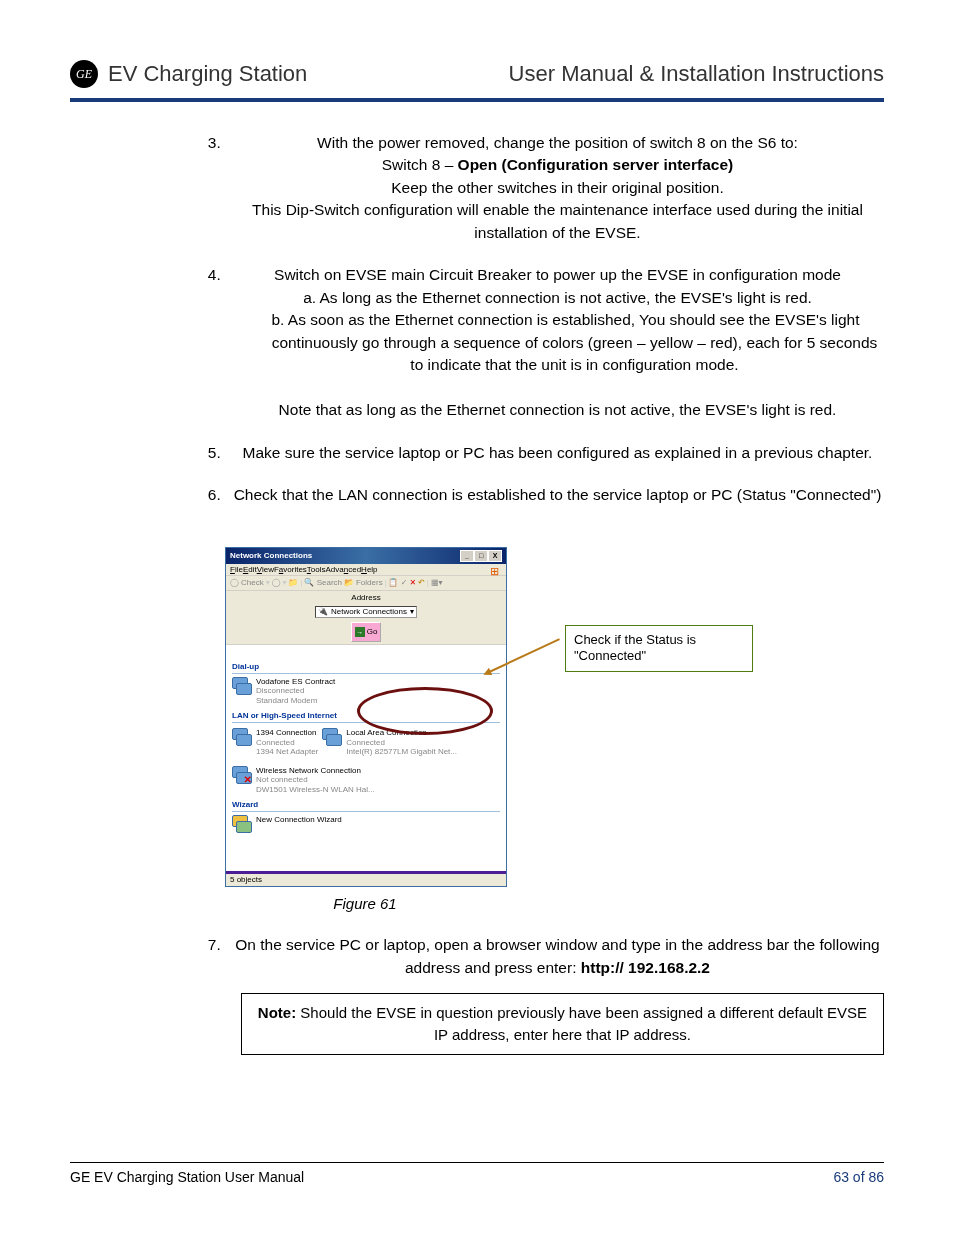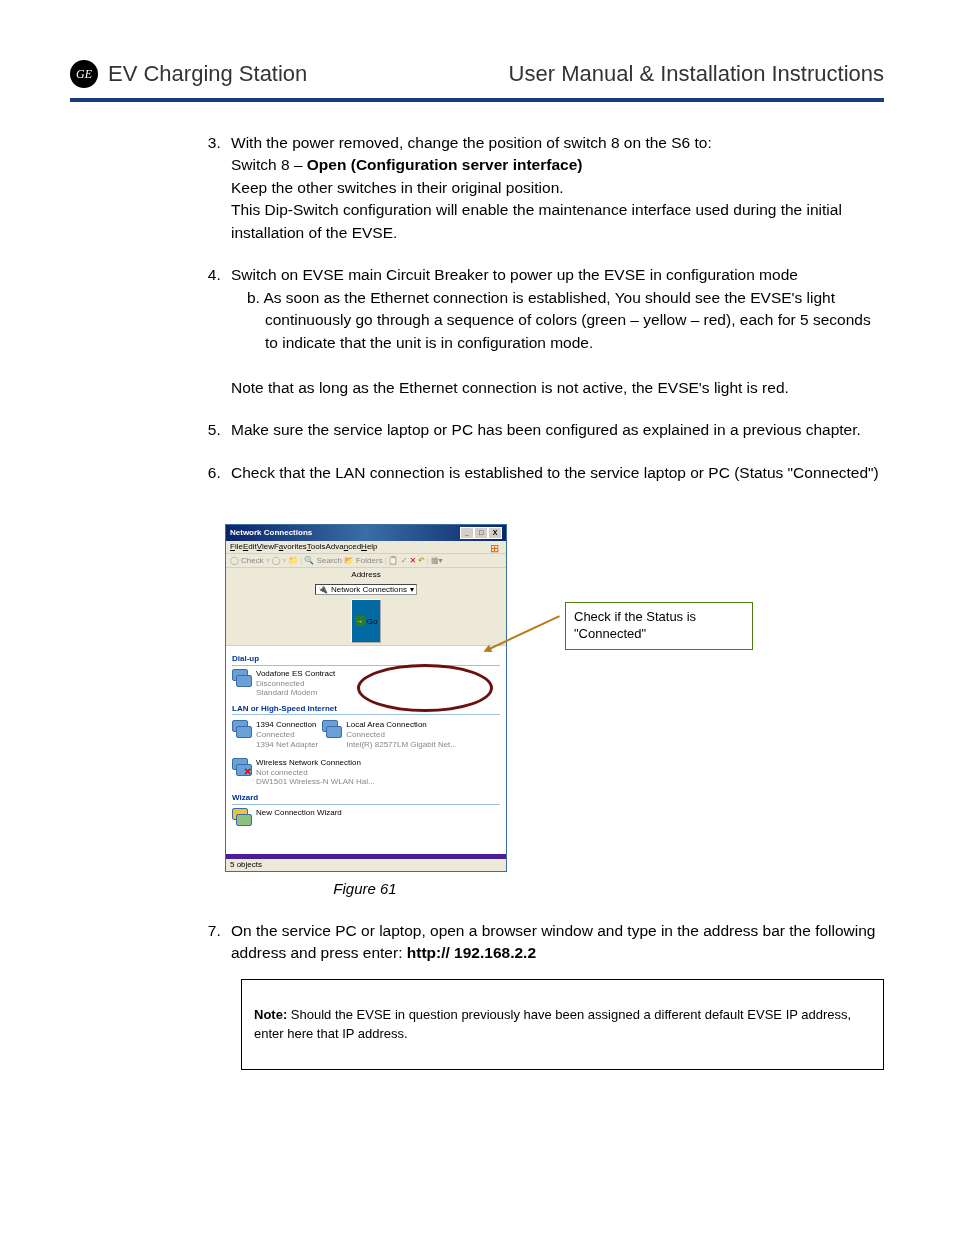--- a/index.html
+++ b/index.html
@@ -48,20 +48,21 @@
     margin-bottom: 30px;
   }
   .content {
     font-size: 15.5px;
     line-height: 1.45;
     color: #000;
   }
   ol.main-list {
     padding-left: 155px;
     margin: 0;
+    text-align: center;
   }
   ol.main-list > li {
     margin-bottom: 20px;
     padding-left: 6px;
   }
   ol.main-list > li::marker {
     font-size: 15.5px;
   }
   .bold {
     font-weight: bold;
@@ -151,40 +152,40 @@
   .addrbox {
     flex: 1;
     background: #fff;
     border: 1px inset #999;
     padding: 0 2px;
     display: flex;
     align-items: center;
     gap: 3px;
   }
   .gobtn {
-    background: #0369a1;
+    background: #f9a8d4;
     border: 1px outset #fff;
-    padding: 16px 3px;
+    padding: 4px 3px;
     display: flex;
     align-items: center;
     gap: 2px;
   }
   .goarrow {
     background: #2a7a2a;
     color: #fff;
     width: 10px;
     height: 10px;
     display: inline-flex;
     align-items: center;
     justify-content: center;
     font-size: 7px;
   }
   .pane {
     background: #fff;
-    padding: 4px 6px;
+    padding: 13px 6px;
     min-height: 200px;
   }
   .grp-hdr {
     font-weight: bold;
     color: #003399;
     border-bottom: 1px solid #a0c0e0;
     margin: 4px 0 2px 0;
     padding-bottom: 1px;
     font-size: 8px;
   }
@@ -225,21 +226,21 @@
     right: -2px;
     color: #d00;
     font-weight: bold;
     font-size: 10px;
   }
   .conn-txt .name { color: #000; }
   .conn-txt .stat { color: #888; }
   .row2 { display: flex; gap: 4px; }
   .statusbar {
     background: #ece9d8;
-    border-top: 5px solid #4c1d95;
+    border-top: 3px solid #4c1d95;
     padding: 1px 4px;
   }
   .highlight-oval {
     position: absolute;
     border: 3px solid #6b0f0f;
     border-radius: 50%;
     width: 130px;
     height: 42px;
     left: 132px;
     top: 140px;
@@ -280,23 +281,23 @@
   }
   .fig-caption {
     text-align: center;
     font-style: italic;
     font-size: 15px;
     margin-top: 6px;
     width: 280px;
   }
   .note-box {
     border: 1px solid #000;
-    padding: 26px 12px;
+    padding: 8px 12px;
     margin: 14px 0 14px 10px;
-    font-size: 13px;
+    font-size: 15px;
   }
   .footer-line {
     border-top: 1px solid #000;
     margin-top: 40px;
     padding-top: 6px;
     display: flex;
     justify-content: space-between;
     font-size: 14px;
     position: absolute;
     bottom: 50px;
@@ -322,20 +323,21 @@
   <div class="content">
     <ol class="main-list" start="3">
       <li>
         <span>With the power removed, change the position of switch 8 on the S6 to:</span><br>
         <span>Switch 8 – </span><span class="bold">Open (Configuration server interface)</span><br>
         <span>Keep the other switches in their original position.</span><br>
         <span>This Dip-Switch configuration will enable the maintenance interface used during the initial installation of the EVSE.</span>
       </li>
       <li>
         <span>Switch on EVSE main Circuit Breaker to power up the EVSE in configuration mode</span><br>
+        <div class="sub">a. As long as the Ethernet connection is not active, the EVSE's light is red.</div>
         <div class="sub" style="padding-left:34px;text-indent:-18px;">b. As soon as the Ethernet connection is established, You should see the EVSE's light continuously go through a sequence of colors (green – yellow – red), each for 5 seconds to indicate that the unit is in configuration mode.</div>
         <br>
         <span>Note that as long as the Ethernet connection is not active, the EVSE's light is red.</span>
       </li>
       <li><span>Make sure the service laptop or PC has been configured as explained in a previous chapter.</span></li>
       <li><span>Check that the LAN connection is established to the service laptop or PC (Status "Connected")</span></li>
     </ol>
 
     <div class="figure-area">
       <div class="win">
@@ -462,13 +464,17 @@
     <ol class="main-list" start="7">
       <li>
         <span>On the service PC or laptop, open a browser window and type in the address bar the following address and press enter: </span><span class="bold">http:// 192.168.2.2</span>
         <div class="note-box">
           <span class="bold">Note:</span><span> Should the EVSE in question previously have been assigned a different default EVSE IP address, enter here that IP address.</span>
         </div>
       </li>
     </ol>
   </div>
 
+  <div class="footer-line">
+    <span>GE EV Charging Station User Manual</span>
+    <span class="pnum">63 of 86</span>
+  </div>
 </div>
 
 </body></html>

